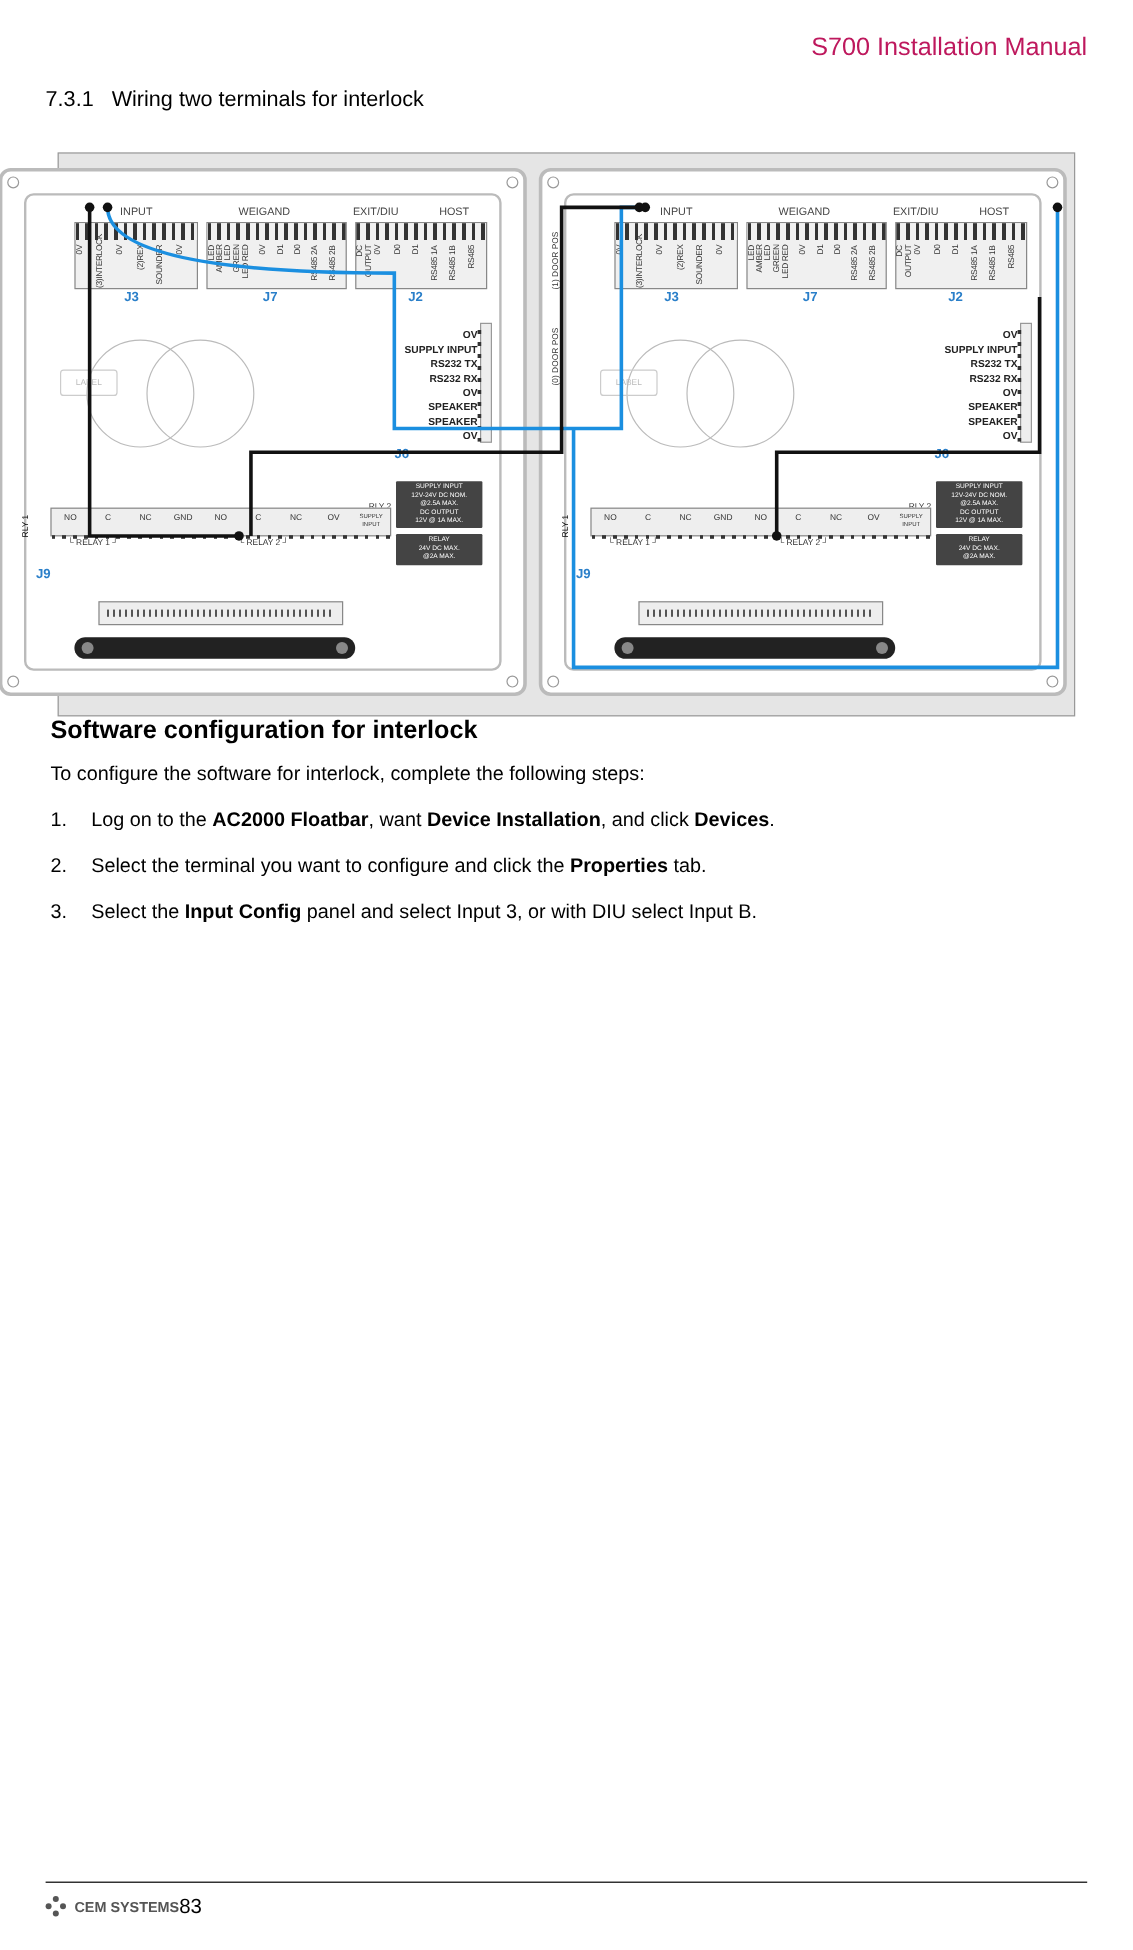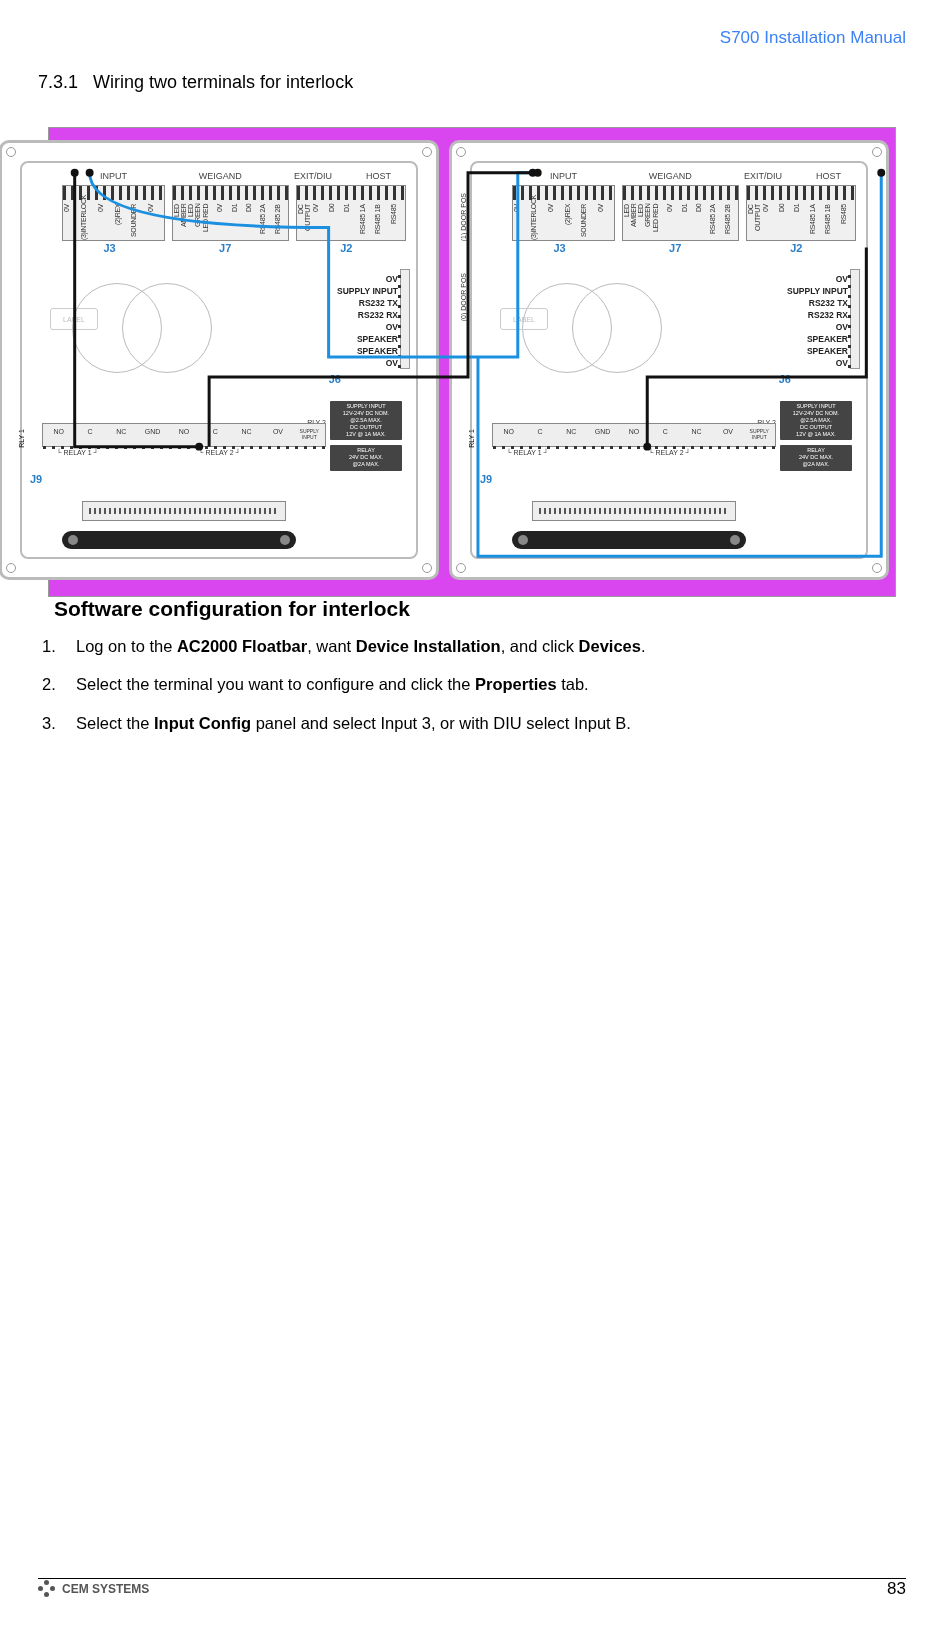--- a/index.html
+++ b/index.html
@@ -13,37 +13,37 @@
   }
   .page {
     padding: 30px 38px 0 38px;
     height: 100%;
     position: relative;
   }
   .header-title {
     position: absolute;
     top: 28px;
     right: 38px;
-    font-size: 17px;
-    color: #3b82f6;
+    font-size: 21px;
+    color: #be185d;
   }
   .section-number {
     font-size: 18px;
     margin-top: 42px;
     margin-bottom: 34px;
     font-weight: normal;
   }
   .section-number .num { margin-right: 10px; }
   .diagram-wrap {
     width: 848px;
     height: 470px;
     margin: 0 auto;
     position: relative;
     border: 1px solid #999;
-    background: #d946ef;
+    background: #e5e5e5;
   }
   .board {
     position: absolute;
     top: 12px;
     width: 440px;
     height: 440px;
     border: 3px solid #bbb;
     border-radius: 10px;
     background: #fff;
   }
@@ -100,31 +100,31 @@
   .j10label{position:absolute;left:100px;bottom:14px;font-size:11px;font-weight:bold;color:#2a7fc9;}
   .blackbar{position:absolute;bottom:8px;left:40px;right:120px;height:18px;background:#222;border-radius:9px;}
   .blackbar::before,.blackbar::after{content:'';position:absolute;width:10px;height:10px;background:#888;border-radius:50%;top:4px;}
   .blackbar::before{left:6px;} .blackbar::after{right:6px;}
   
   .wires{position:absolute;top:0;left:0;width:100%;height:100%;pointer-events:none;}
   
   .figcap { text-align:center; font-size:15px; margin-top:10px; margin-bottom:28px;}
   .figcap b{font-weight:bold;}
   
-  .subhead { font-size:21px; margin-bottom:14px; margin-left:16px;}
+  .subhead { font-size:21px; margin-bottom:14px; margin-left:4px;}
   .para { font-size:16.5px; margin-bottom:16px; margin-left:4px; line-height:1.3;}
   .step-list { list-style:none; margin-left:4px;}
   .step-list li { font-size:16.5px; margin-bottom:16px; display:flex; line-height:1.35;}
   .step-list li .sn{ width:34px; flex-shrink:0;}
   .step-list li .st{ flex:1;}
   
   .footer {
     position:absolute; bottom:26px; left:38px; right:38px;
-    border-top:1px solid #000; 
-    display:flex; justify-content:space-between; align-items:center;
+    border-top:1px solid #000; padding-top:10px;
+    display:flex; justify-content:flex-start; align-items:center;
   }
   .footer .logo { display:flex; align-items:center; gap:6px; font-size:12px; font-weight:bold; color:#555;}
   .footer .logo .dots{position:relative;width:18px;height:18px;}
   .footer .logo .dots span{position:absolute;width:5px;height:5px;background:#555;border-radius:50%;}
   .footer .pagenum{ font-size:17px;}
   b{font-weight:bold;}
 </style>
 </head>
 <body>
 
@@ -353,20 +353,21 @@
       <circle cx="485" cy="45" r="4" fill="#111"></circle>
         <circle cx="490" cy="45" r="4" fill="#111"></circle>
       <circle cx="835" cy="45" r="4" fill="#111"></circle>
       <circle cx="150" cy="320" r="4" fill="#111"></circle>
         <circle cx="600" cy="320" r="4" fill="#111"></circle>
     </svg>
   </div>
 
 
   <h3 class="subhead">Software configuration for interlock</h3>
+  <p class="para">To configure the software for interlock, complete the following steps:</p>
 
   <ol class="step-list">
     <li>
       <span class="sn">1.</span>
       <span class="st"><span>Log on to the </span><b>AC2000 Floatbar</b><span>, want </span><b>Device Installation</b><span>, and click </span><b>Devices</b><span>.</span></span>
     </li>
     <li>
       <span class="sn">2.</span>
       <span class="st"><span>Select the terminal you want to configure and click the </span><b>Properties</b><span> tab.</span></span>
     </li>

